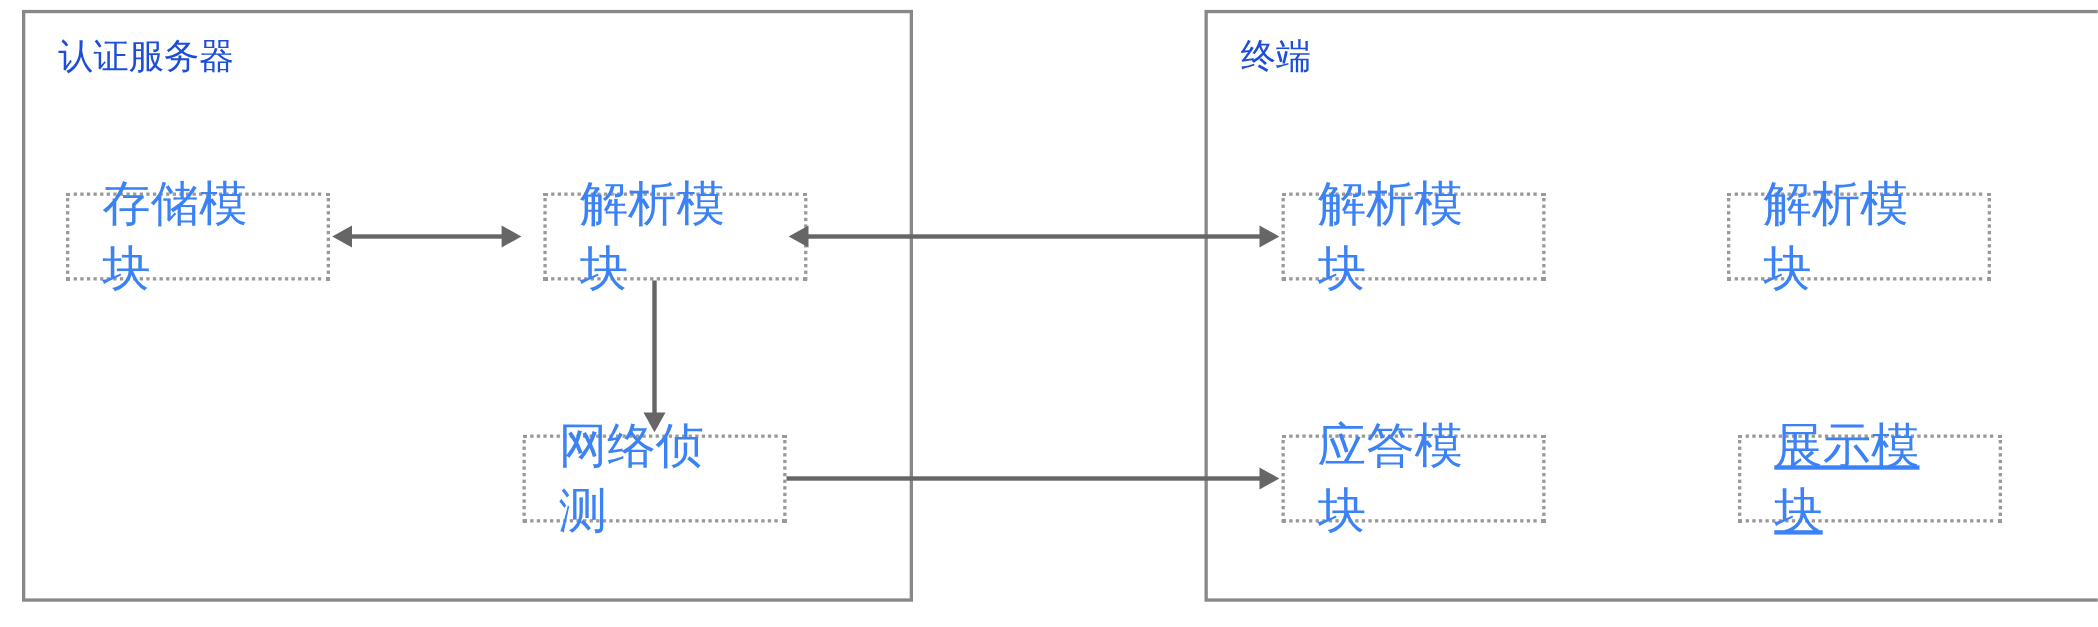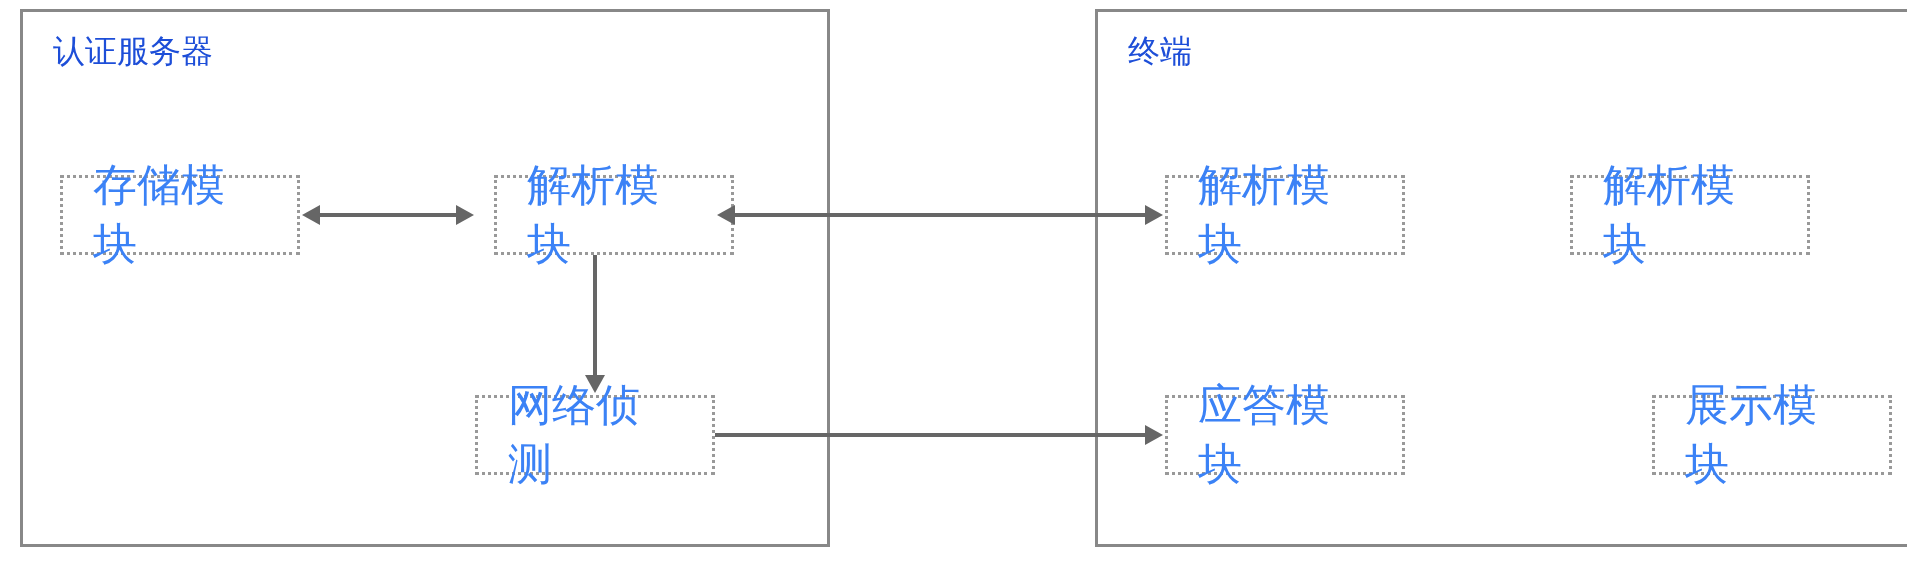--- a/index.html
+++ b/index.html
@@ -90,21 +90,21 @@
 </div>
 
 <div class="module-box" style="left: 1570px; top: 175px; width: 240px; height: 80px;">
   <span>解析模块</span>
 </div>
 
 <div class="module-box" style="left: 1165px; top: 395px; width: 240px; height: 80px;">
   <span>应答模块</span>
 </div>
 
-<div class="module-box" style="left: 1652px; top: 395px; width: 240px; height: 80px;">
+<div class="module-box" style="left: 1580px; top: 395px; width: 240px; height: 80px; text-decoration: underline;">
   <span>展示模块</span>
 </div>
 
 <div class="arrow-line" style="left: 318px; top: 213px; width: 140px; height: 4px;"></div>
 <div class="arrow-head arrow-left" style="left: 302px; top: 205px;"></div>
 <div class="arrow-head arrow-right" style="left: 456px; top: 205px;"></div>
 
 <div class="arrow-line" style="left: 733px; top: 213px; width: 414px; height: 4px;"></div>
 <div class="arrow-head arrow-left" style="left: 717px; top: 205px;"></div>
 <div class="arrow-head arrow-right" style="left: 1145px; top: 205px;"></div>

